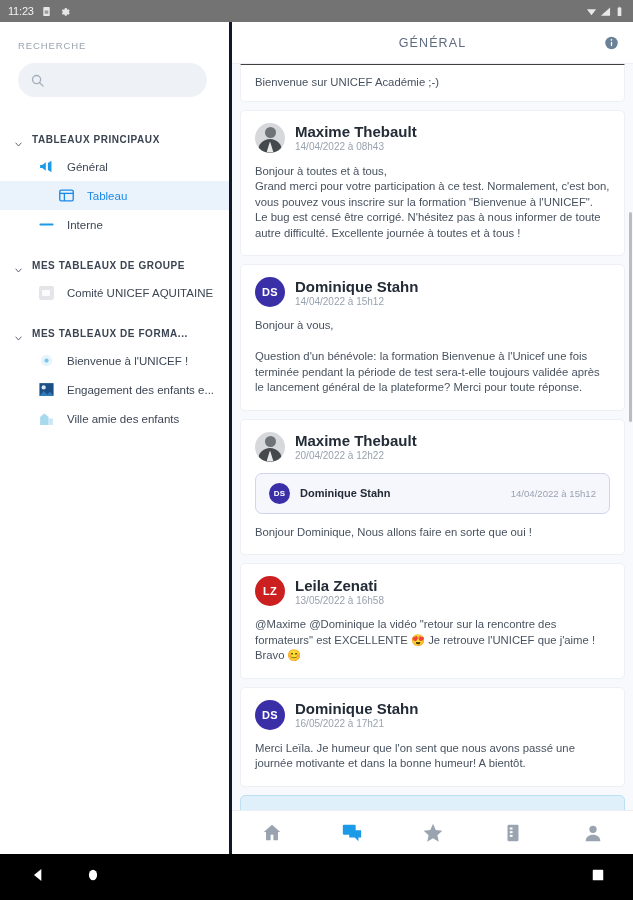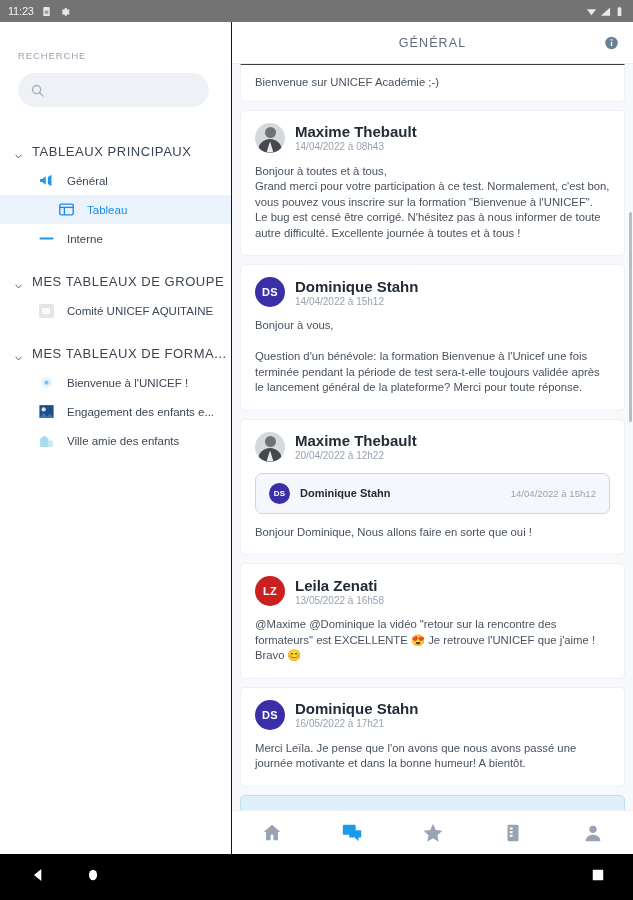--- a/index.html
+++ b/index.html
@@ -21,21 +21,21 @@
   .status-time { font-size: 11px; letter-spacing: -0.2px; color: #f2f2f2; }
   .sb-ic { width: 11px; height: 11px; display: inline-block; opacity: .92; }
   .status-right { margin-left: auto; display: flex; align-items: center; gap: 3px; }
 
   
   .app-body { flex: 1 1 auto; display: flex; min-height: 0; background: #fff; }
 
   
   .sidebar {
     width: 232px; flex: 0 0 232px; background: #ffffff;
-    border-right: 1px solid #0f172a; padding-top: 28px; overflow: hidden;
+    border-right: 3px solid #0f172a; padding-top: 18px; overflow: hidden;
   }
   .search-label {
     font-size: 9.5px; color: #9aa4b0; letter-spacing: .9px;
     padding: 0 0 0 18px; text-transform: uppercase;
   }
   .search-box {
     margin: 12px 22px 0 18px; height: 34px; border-radius: 18px;
     background: #eef2f7; display: flex; align-items: center; padding: 0 12px;
   }
   .search-box input {
@@ -45,21 +45,21 @@
   }
   .search-ic { width: 15px; height: 15px; flex: 0 0 15px; opacity: .55; }
 
   .nav { margin-top: 30px; }
   .nav-section {
     display: flex; align-items: center; gap: 9px;
     padding: 7px 10px 7px 14px; cursor: pointer;
   }
   .nav-section .caret { width: 9px; height: 9px; flex: 0 0 9px; color: #5a6472; }
   .nav-section .sec-label {
-    font-size: 13px; font-weight: normal; color: #3b4452;
+    font-size: 10px; font-weight: bold; color: #3b4452;
     letter-spacing: .55px; text-transform: uppercase; white-space: nowrap;
   }
   .nav-section .plus { margin-left: auto; margin-right: 28px; color: #5a6472; }
 
   .nav-item {
     display: flex; align-items: center; gap: 12px;
     padding: 6px 10px 6px 38px; cursor: pointer; font-size: 11.5px; color: #3c4654;
   }
   .nav-item .ic { width: 17px; height: 17px; flex: 0 0 17px; display: flex; align-items: center; justify-content: center; }
   .nav-item.sub { padding-left: 58px; }
@@ -383,21 +383,21 @@
         </div>
 
         <div class="msg-card">
           <div class="msg-head">
             <div class="avatar" style="background:#3b2fa8;">DS</div>
             <div class="who">
               <span class="name">Dominique Stahn</span>
               <span class="time">16/05/2022 à 17h21</span>
             </div>
           </div>
-          <div class="msg-body">Merci Leïla. Je pense que l'on avons que nous avons passé une journée motivante et dans la bonne humeur! A bientôt.</div>
+          <div class="msg-body">Merci Leïla. Je humeur que l'on sent que nous avons passé une journée motivante et dans la bonne humeur! A bientôt.</div>
         </div>
 
         <div class="notice">Seuls les administrateurs et les community managers peuvent écrire sur ce tableau.</div>
 
         <div class="scrollbar"></div>
       </div>
 
       <div class="tabbar">
         <div class="tab">
           <svg viewBox="0 0 24 24" fill="#9aa4b0">

